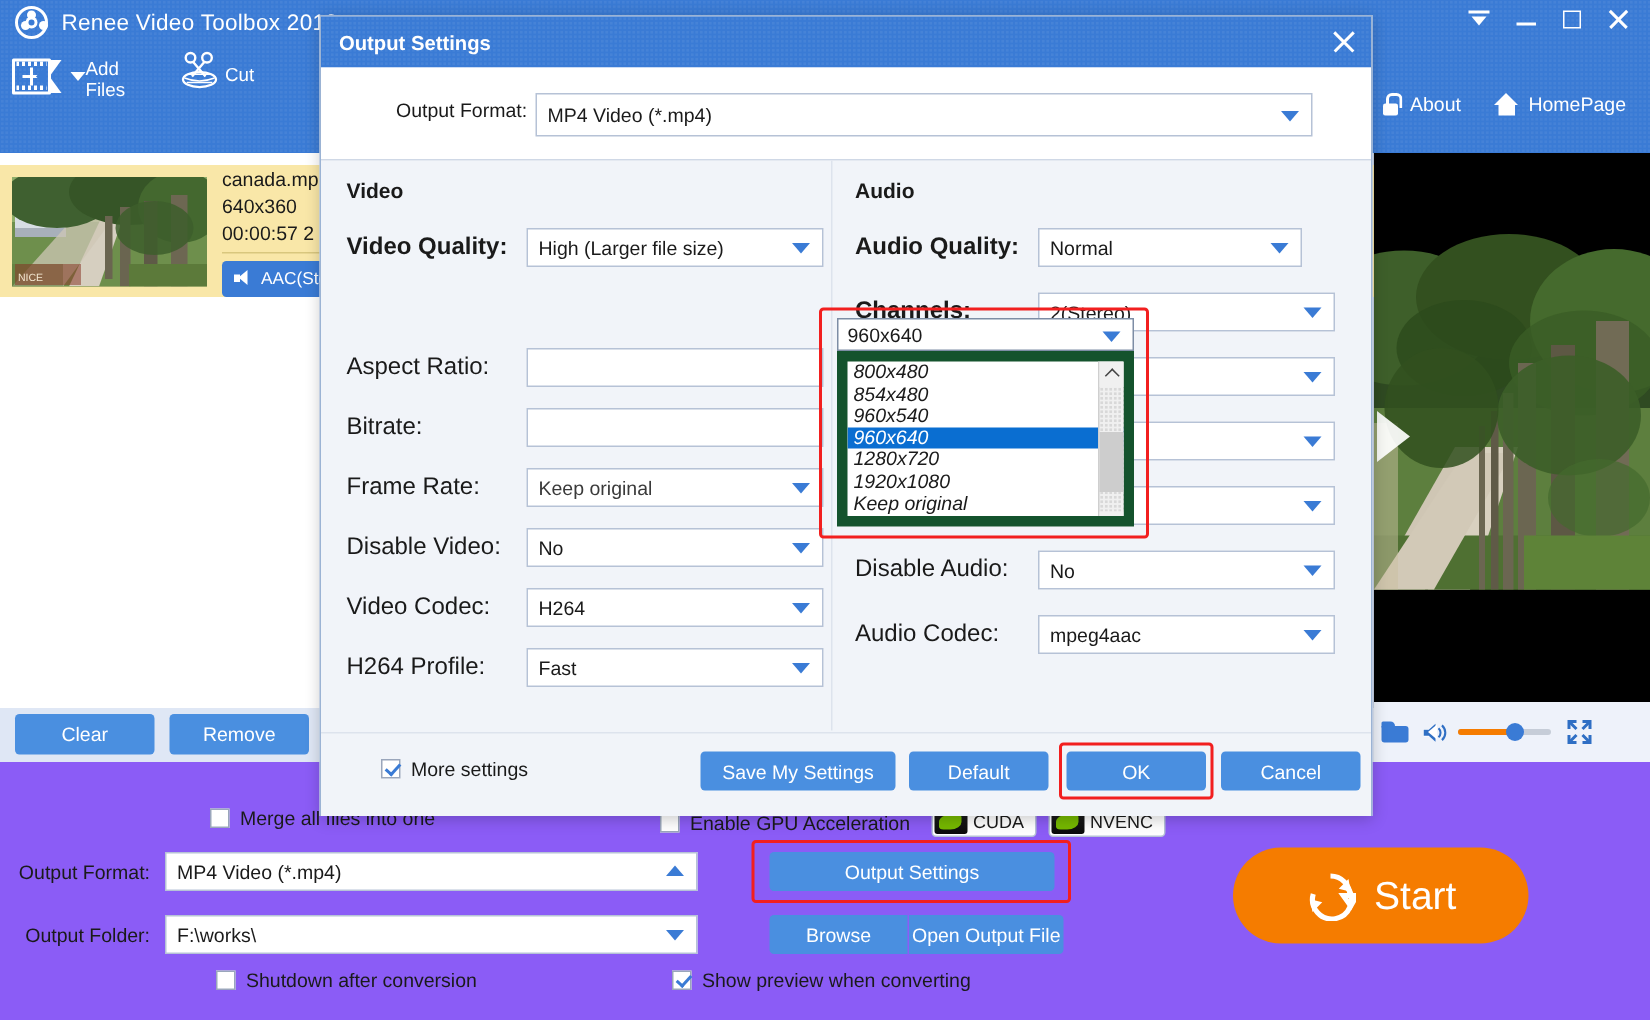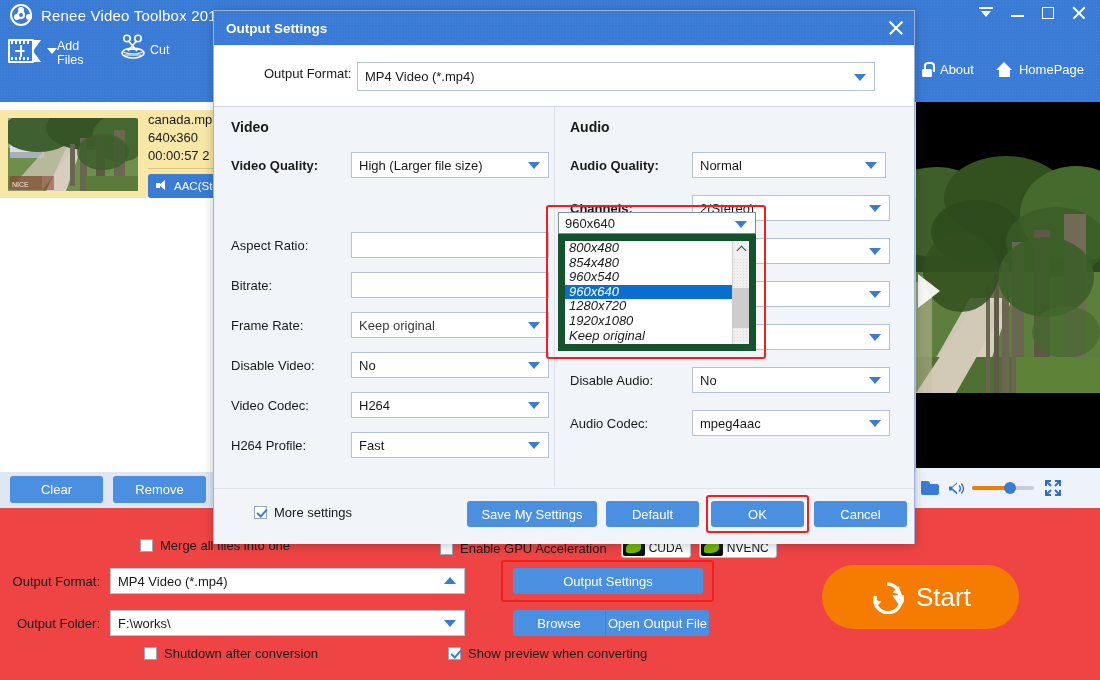--- a/index.html
+++ b/index.html
@@ -126,21 +126,21 @@
 
   .list-btns { position:absolute; left:10px; top:476px; display:flex; gap:10px; }
   .blue-btn {
     background:#4a8fe0; color:#fff; border:none; border-radius:3px;
     font-family:"Liberation Sans",sans-serif; font-size:13px; cursor:pointer;
   }
   #btn-clear { width:93px; height:27px; }
   #btn-remove { width:93px; height:27px; }
 
   
-  .bottom-panel { position:absolute; left:0; top:508px; width:1100px; height:172px; background:#ef4444;text-decoration:underline; }
+  .bottom-panel { position:absolute; left:0; top:508px; width:1100px; height:172px; background:#8b5cf6;text-decoration:underline; }
 
   .chk { display:inline-flex; align-items:center; gap:7px; font-size:13px; cursor:pointer; }
   .chk .box { width:13px;height:13px;border:1px solid #9aa6bb;background:#fff;position:relative;flex:none; }
   .chk.on .box::after {
     content:""; position:absolute; left:3.5px; top:0px; width:4px; height:8px;
     border:solid #3a7bd5; border-width:0 2px 2px 0; transform:rotate(42deg);
   }
 
   .bp-row { position:absolute; display:flex; align-items:center; }
   .bp-label { width:110px; text-align:right; font-size:13px; padding-right:10px; }
@@ -201,21 +201,21 @@
 
   .dlg-body { position:absolute; left:0; top:96px; width:700px; height:380px; display:flex; }
   .col { position:relative; height:380px; }
   .col-video { width:341px; border-right:1px solid #dde3ed; }
   .col-audio { width:359px; }
   .sec-head { position:absolute; top:12px; font-size:14px; font-weight:bold; }
   .col-video .sec-head { left:17px; }
   .col-audio .sec-head { left:15px; }
 
   .frow { position:absolute; height:26px; display:flex; align-items:center; }
-  .frow .flabel { font-size:13px; }
+  .frow .flabel { font-size:16px; }
   .frow .flabel.b { font-weight:bold; }
 
   .dlg-footer { position:absolute; left:0; top:477px; width:700px; height:56px; background:#f1f4f9; border-top:1px solid #dde3ed; }
   .footer-btn { position:absolute; top:12px; height:26px; }
   #fb-save { left:253px; width:130px; }
   #fb-default { left:392px; width:93px; }
   #fb-ok { left:497px; width:93px; }
   #fb-cancel { left:600px; width:93px; }
   #more-chk { position:absolute; left:40px; top:16px; }
 
@@ -550,21 +550,21 @@
           <span class="arrow"></span>
         </span>
       </div>
     </div>
 
     <div class="col col-audio">
       <div class="sec-head">Audio</div>
 
       <div class="frow" style="left:15px; top:45px;">
         <span class="flabel b" style="width:122px;">Audio Quality:</span>
-        <span class="combo" style="width:194px;">
+        <span class="combo" style="width:176px;">
           <span>Normal</span>
           <span class="arrow"></span>
         </span>
       </div>
 
       <div class="frow" style="left:15px; top:88px;">
         <span class="flabel b" style="width:122px;">Channels:</span>
         <span class="combo" style="width:198px;">
           <span>2(Stereo)</span>
           <span class="arrow"></span>

